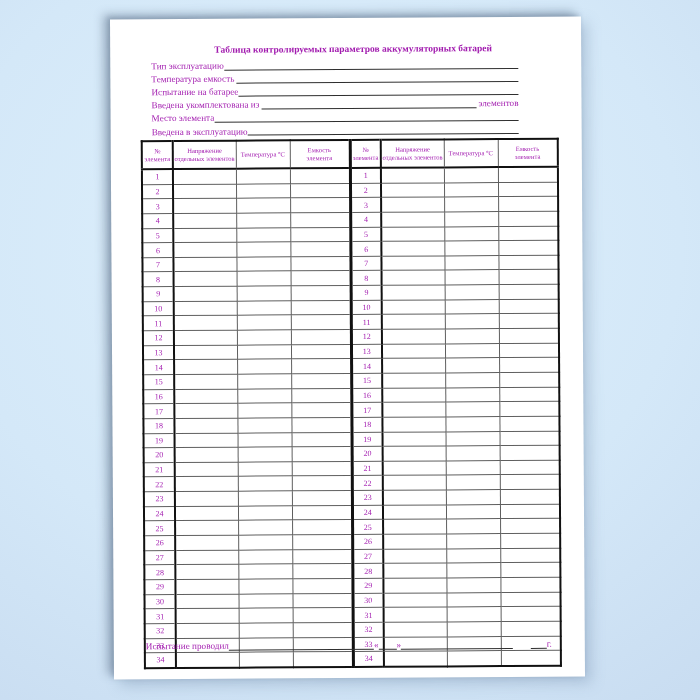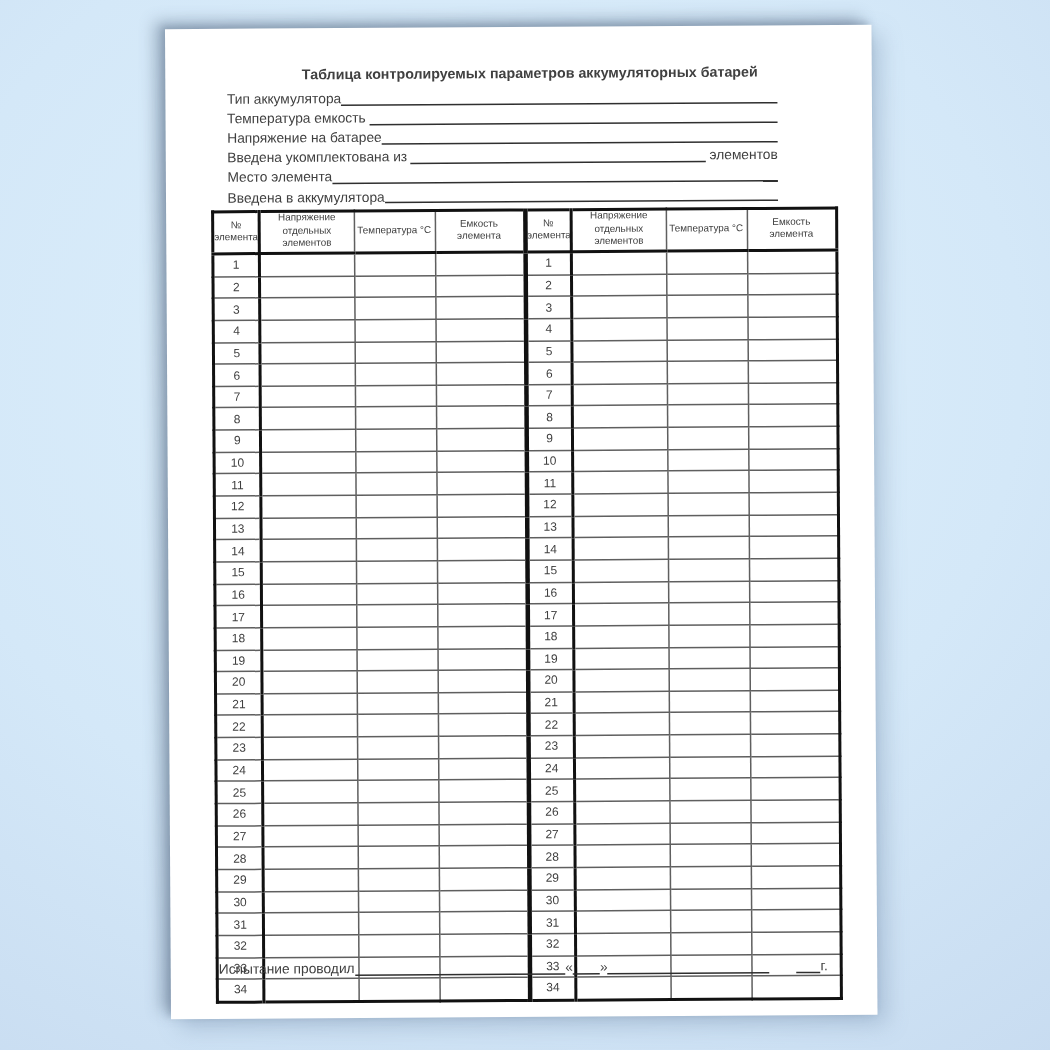--- a/index.html
+++ b/index.html
@@ -1,22 +1,22 @@
 <!DOCTYPE html>
 <html><head>
 <meta charset="utf-8">
 <style>
   html,body{margin:0;padding:0;}
   .scene{
     position:relative;
     width:700px;height:700px;
     overflow:hidden;
     background:radial-gradient(ellipse 95% 85% at 45% 35%, #def0fc 0%, #d4e8f8 55%, #c7dbf0 100%);
-    font-family:Liberation Sans, sans-serif;
-    color:#404040;
+    font-family:Liberation Serif, serif;
+    color:#a21caf;
   }
   .paper{
     position:absolute;
     left:112px;top:18px;
     width:471px;height:660px;
     background:#ffffff;
     transform:rotate(-0.35deg);
     box-shadow:
       -7px -5px 10px rgba(90,110,135,0.45),
       -2px -2px 4px rgba(90,110,135,0.30),
@@ -101,26 +101,26 @@
 </style>
 </head>
 <body>
 
 <div class="scene">
   <div class="paper">
 
     <div class="title">Таблица контролируемых параметров аккумуляторных батарей</div>
 
     <div class="form">
-        <div class="fline"><span>Тип аккумулятора</span><span class="fill"></span></div>
+        <div class="fline"><span>Тип эксплуатацию</span><span class="fill"></span></div>
         <div class="fline"><span>Температура емкость </span><span class="fill"></span></div>
-        <div class="fline"><span>Напряжение на батарее</span><span class="fill"></span></div>
+        <div class="fline"><span>Испытание на батарее</span><span class="fill"></span></div>
         <div class="fline"><span>Введена укомплектована из </span><span class="fill"></span><span class="fsuffix">элементов</span></div>
         <div class="fline"><span>Место элемента</span><span class="fill"></span></div>
-        <div class="fline"><span>Введена в аккумулятора</span><span class="fill"></span></div>
+        <div class="fline"><span>Введена в эксплуатацию</span><span class="fill"></span></div>
       </div>
 
     <div class="btable">
         <table>
           <colgroup>
             <col style="width: 31px;">
             <col style="width: 63px;">
             <col style="width: 54px;">
             <col style="width: 60px;">
             <col style="width: 31px;">

